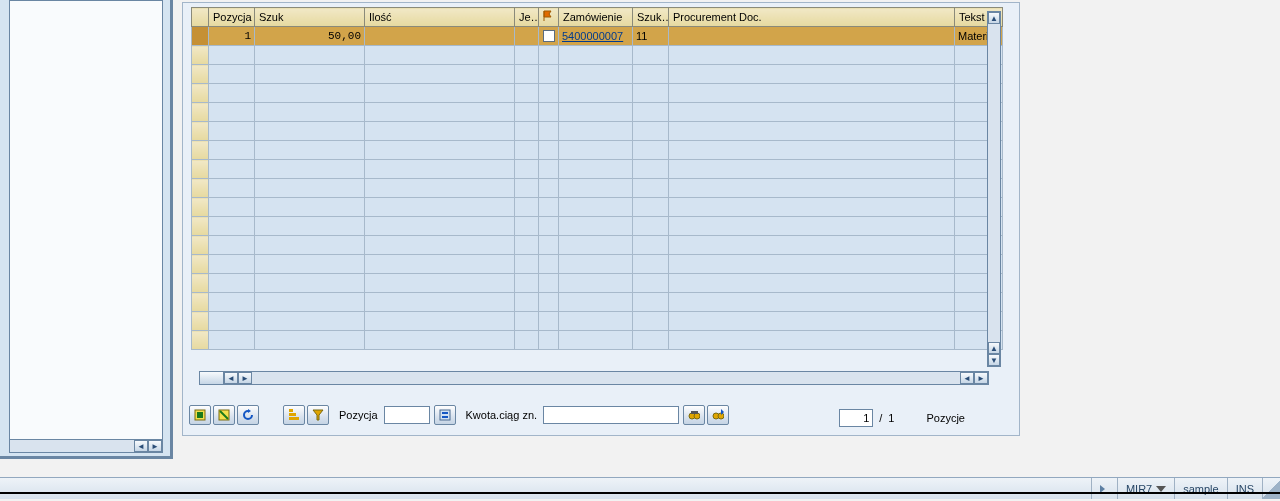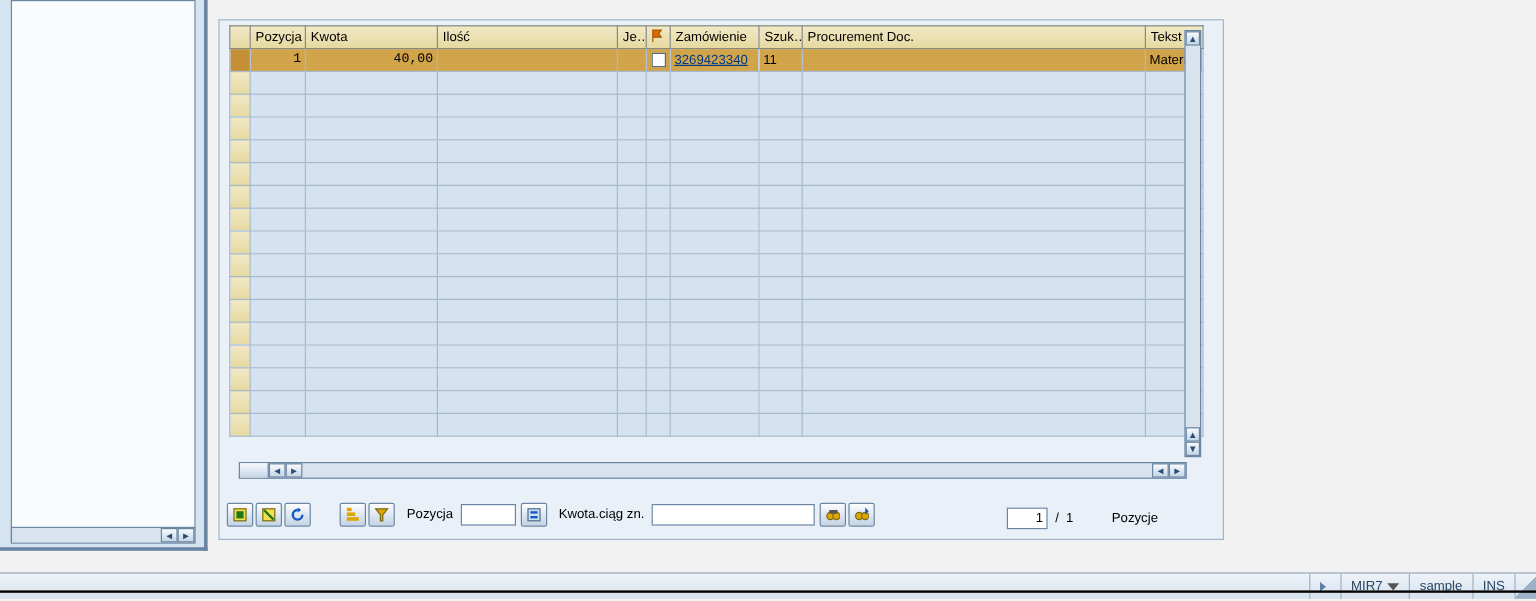--- a/index.html
+++ b/index.html
@@ -43,21 +43,21 @@
     background: linear-gradient(#f7fafd,#c6d6e6);
     border: 1px solid #6a86a3;
     display: flex; align-items: center; justify-content: center;
     font-size: 8px; color: #2a4d77;
     cursor: pointer;
   }
 
   
   .main-panel {
     position: absolute;
-    left: 182px; top: 16px;
+    left: 182px; top: 2px;
     width: 838px; height: 434px;
     background: #e9f0f8;
     border: 1px solid #a2b5c9;
   }
   .grid-wrap {
     position: absolute;
     left: 8px; top: 4px;
     width: 808px; height: 378px;
   }
   table.sap-grid {
@@ -224,43 +224,43 @@
         <col style="width:20px">
         <col style="width:74px">
         <col style="width:36px">
         <col style="width:286px">
         <col style="width:48px">
       </colgroup>
       <thead>
         <tr>
           <th class="rowsel"></th>
           <th>Pozycja</th>
-          <th>Kwota</th>
+          <th>Szuk</th>
           <th>Ilość</th>
           <th>Je…</th>
           <th>
             <svg width="12" height="12">
                 <path class="ic-orange" d="M1 1h7l-2 3 2 3H1zM1 1v10" stroke="#a05a00" stroke-width="1" fill="#f7c24a"></path>
               </svg>
           </th>
           <th>Zamówienie</th>
           <th>Szuk…</th>
           <th>Procurement Doc.</th>
           <th>Tekst za</th>
         </tr>
       </thead>
       <tbody>
         <tr class="data">
           <td class="rowsel"></td>
           <td class="num-r">1</td>
-          <td class="num-r">40,00</td>
+          <td class="num-r">50,00</td>
           <td></td>
           <td></td>
           <td style="text-align:center"><span class="chk"></span></td>
-          <td><span class="link">3269423340</span></td>
+          <td><span class="link">5400000007</span></td>
           <td>11</td>
           <td></td>
           <td>Materiał</td>
         </tr>
 
         <tr>
             <td class="rowsel"></td>
             <td></td>
             <td></td>
             <td></td>

